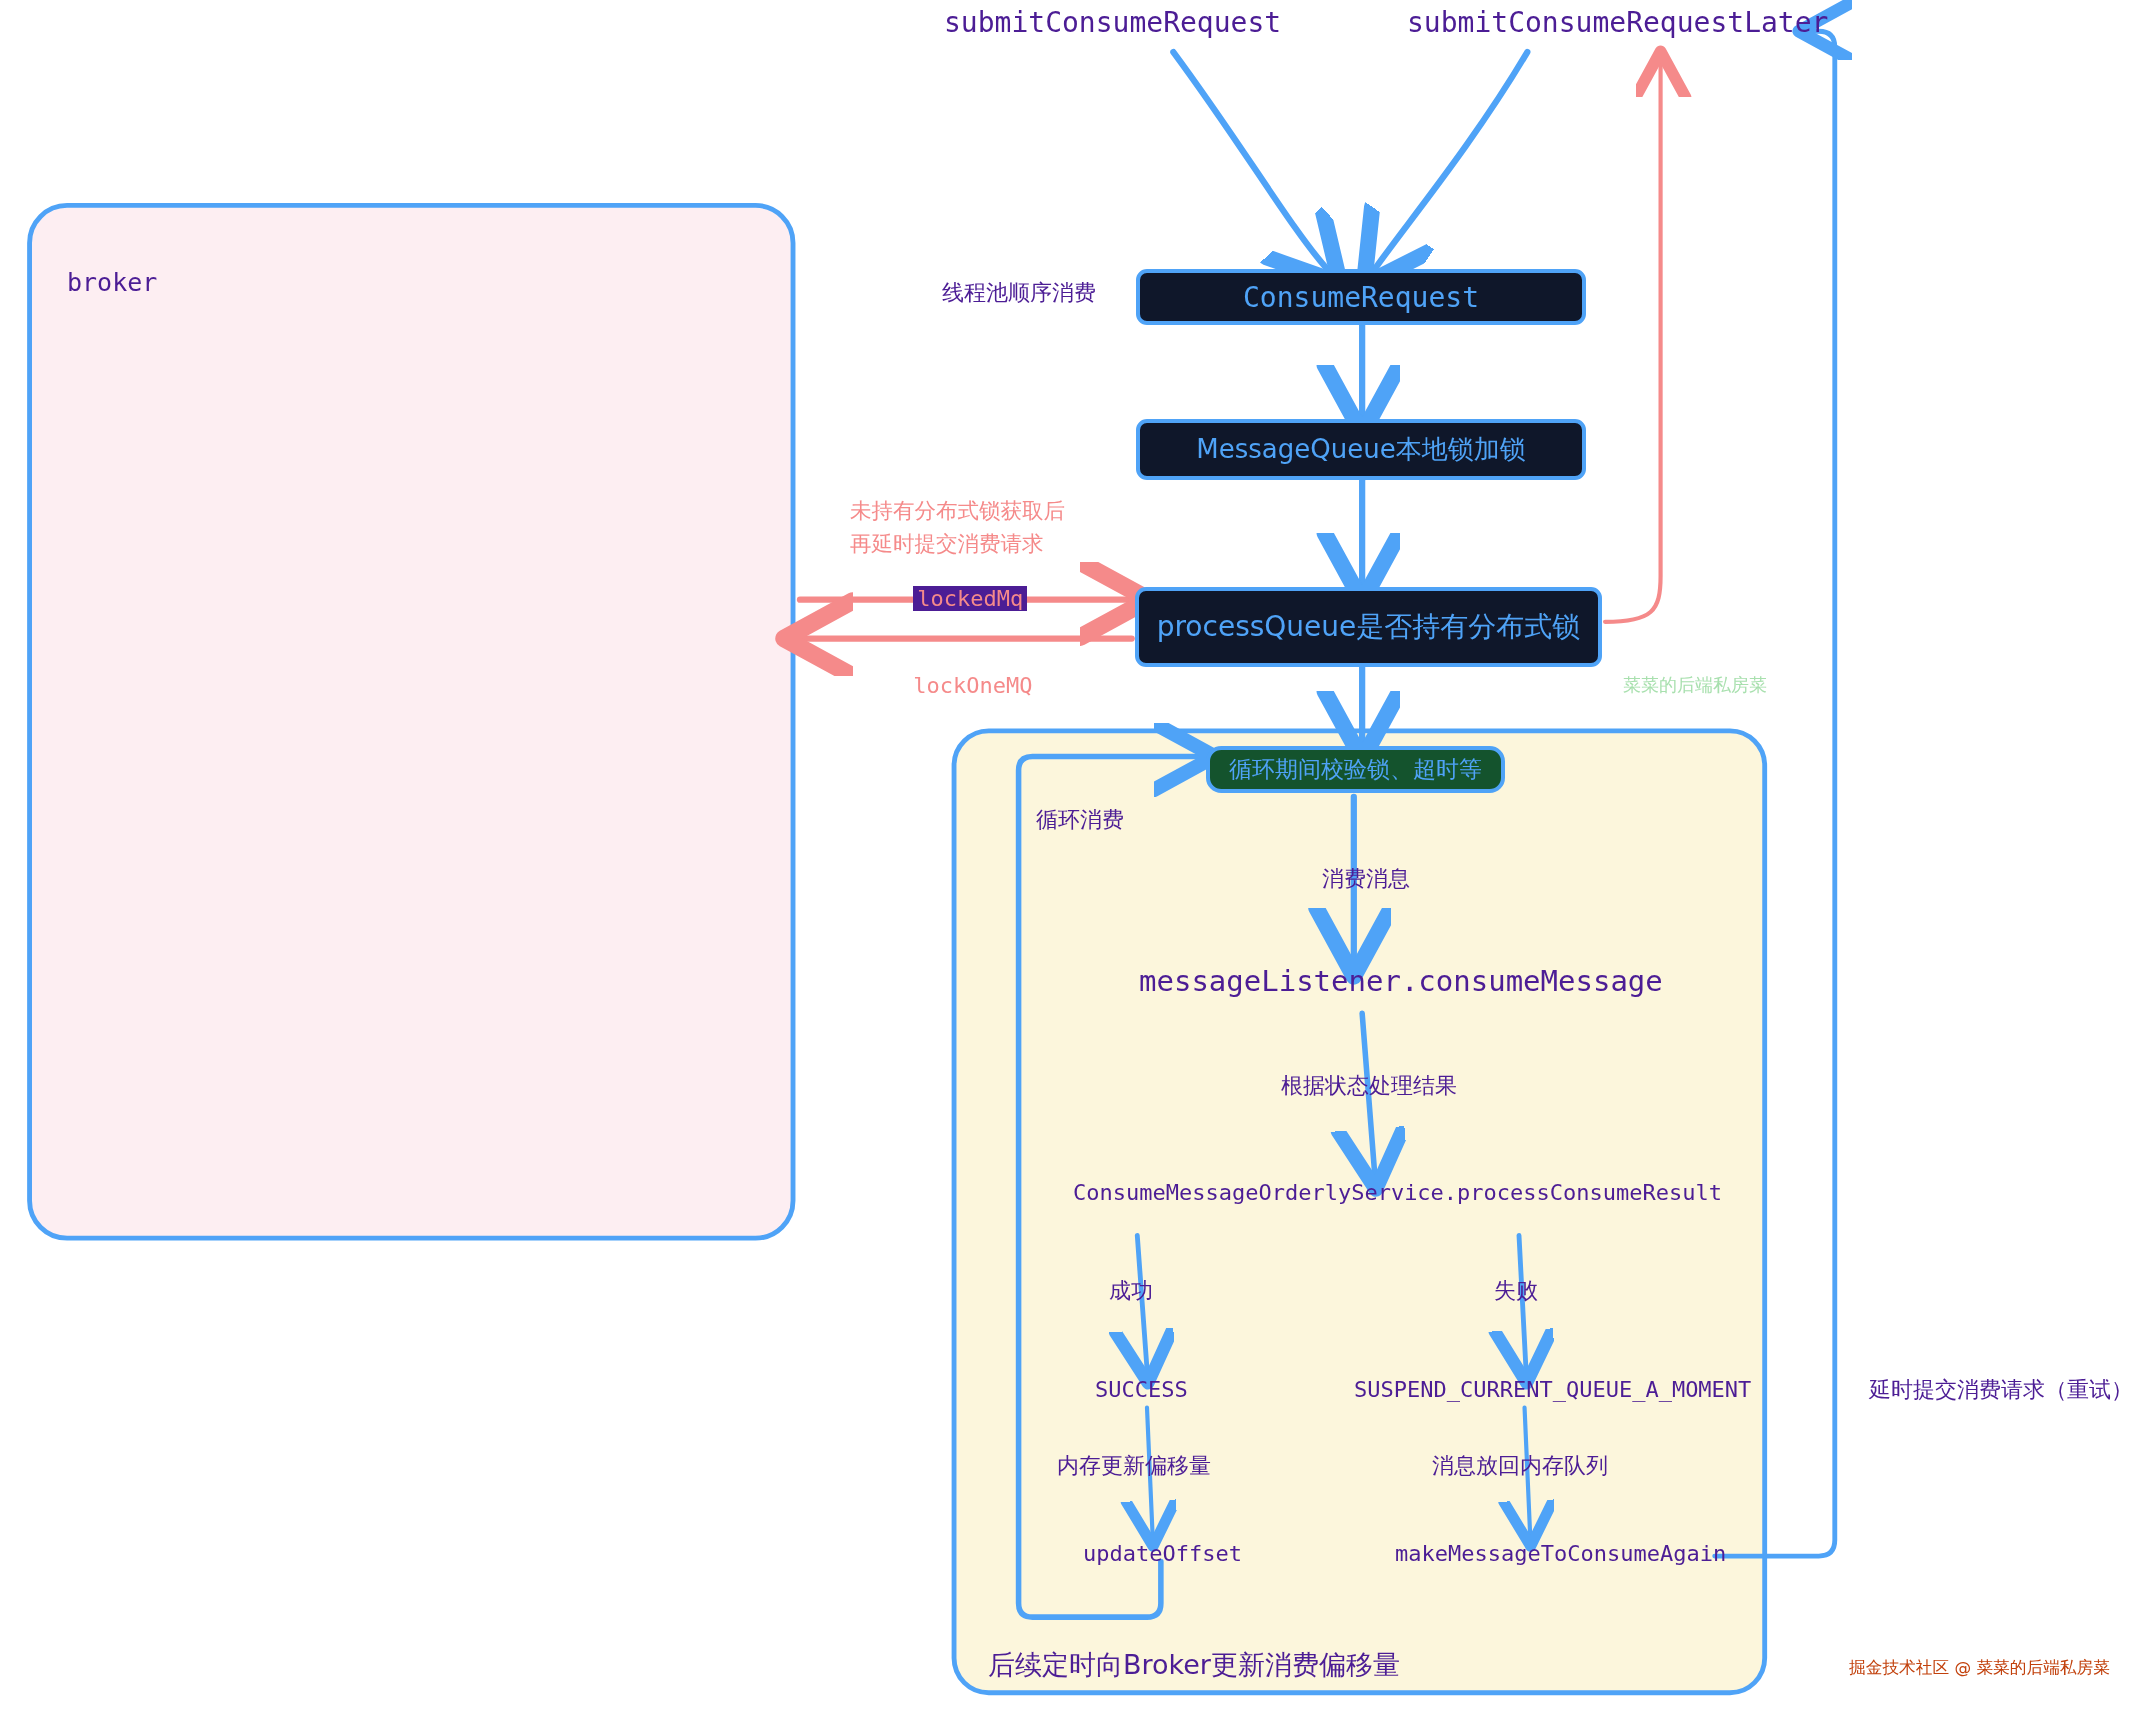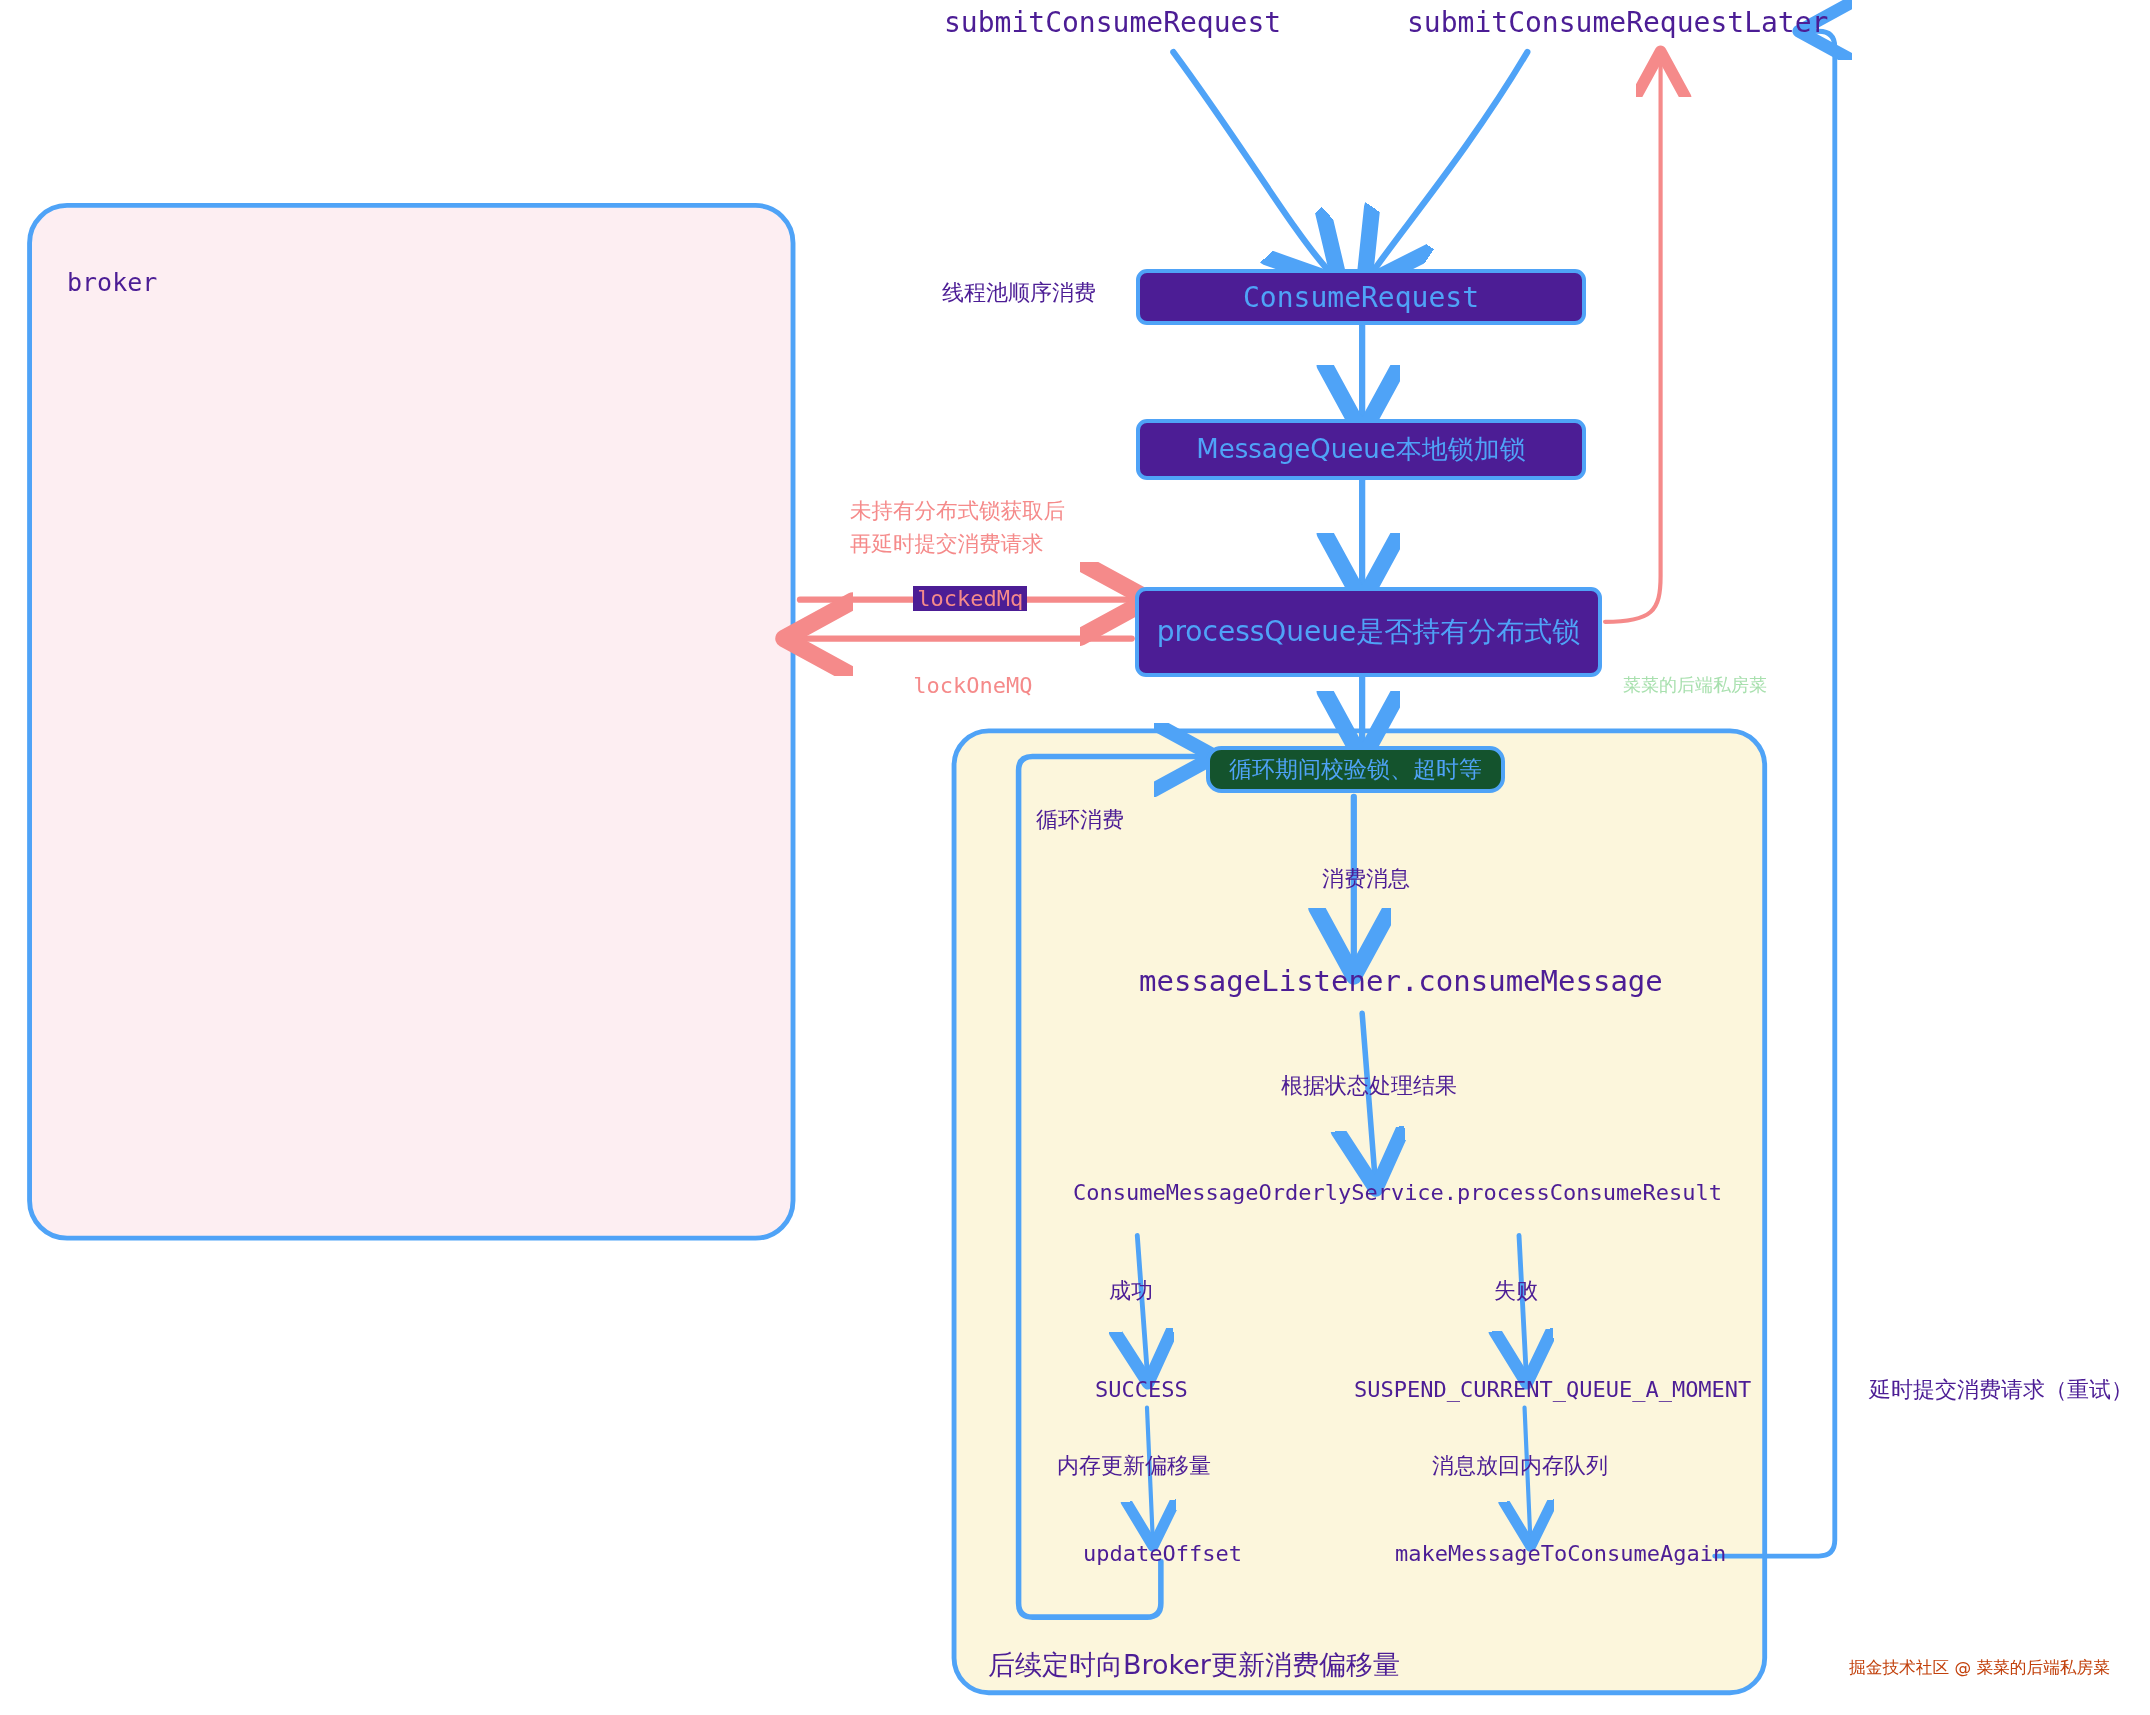--- a/index.html
+++ b/index.html
@@ -6,21 +6,21 @@
   body{font-family:"DejaVu Sans Mono",monospace;}
   #stage{position:relative;width:2151px;height:1715px;background:#fff;overflow:hidden;}
   svg{position:absolute;top:0;left:0;width:2151px;height:1715px;}
   .lbl{position:absolute;color:#4c1d95;white-space:nowrap;}
   .mono{font-family:"DejaVu Sans Mono","Liberation Mono",monospace;}
   .sans{font-family:"DejaVu Sans","Liberation Sans",sans-serif;}
   .red{color:#f58a8a;}
   .green{color:#a8e0ae;}
   .grey{color:#c2410c;}
   .nodebox{position:absolute;display:flex;align-items:center;justify-content:center;
-           border:4.2px solid #4fa3f7;border-radius:11px;background:#4c1d95;color:#4fa3f7;
+           border:4.2px solid #4fa3f7;border-radius:11px;background:#0f172a;color:#4fa3f7;
            box-sizing:border-box;}
   .nodebox.peach{background:#14532d;border-width:4.9px;border-radius:15.3px;}
 </style>
 </head>
 <body>
 
 <div id="stage">
 
   <svg viewBox="0 0 3098 2471">
     <defs>
@@ -74,21 +74,21 @@
   <div class="lbl mono" style="left:67px;top:252px;font-size:25px;margin-top:16px;">broker</div>
 
   <div class="nodebox mono" style="left:1136px;top:269px;width:450px;height:56px;font-size:28px;">
     <span>ConsumeRequest</span>
   </div>
 
   <div class="nodebox sans" style="left:1136px;top:419px;width:450px;height:61px;font-size:26px;">
     <span>MessageQueue本地锁加锁</span>
   </div>
 
-  <div class="nodebox sans" style="left:1135px;top:587px;width:467px;height:90px;font-size:28px;">
+  <div class="nodebox sans" style="left:1135px;top:587px;width:467px;height:80px;font-size:28px;">
     <span>processQueue是否持有分布式锁</span>
   </div>
 
   <div class="nodebox peach sans" style="left:1206px;top:746px;width:299px;height:47px;font-size:23px;">
     <span>循环期间校验锁、超时等</span>
   </div>
 
   <div class="lbl mono" style="left:1139px;top:964px;font-size:29px;">messageListener.consumeMessage</div>
 
   <div class="lbl mono" style="left:1073px;top:1180px;font-size:22px;">ConsumeMessageOrderlyService.processConsumeResult</div>

